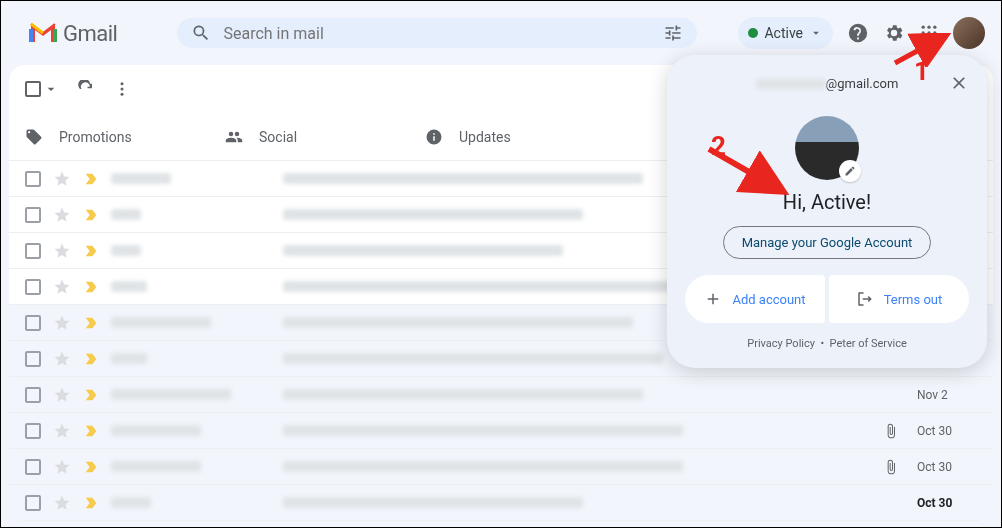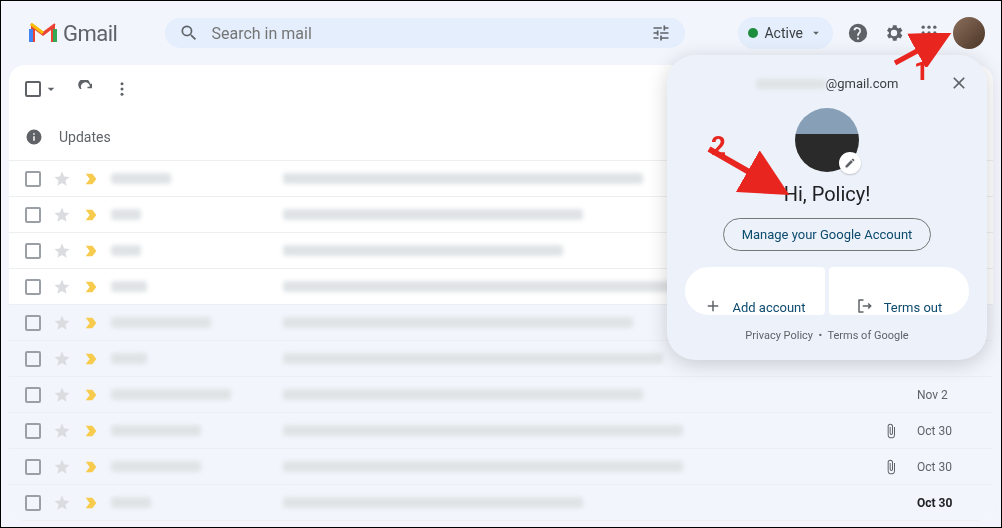--- a/index.html
+++ b/index.html
@@ -1,17 +1,17 @@
 <!DOCTYPE html>
 <html><head>
 <meta charset="utf-8">
 <style>
 *{box-sizing:border-box;margin:0;padding:0;font-family:Roboto,Arial,sans-serif}
 body{width:1002px;height:528px;overflow:hidden;background:#f2f6fc;position:relative;border:1px solid #000}
-.header{height:64px;display:flex;align-items:center;padding:0 16px;gap:8px}
+.header{height:64px;display:flex;align-items:center;padding:0 16px;gap:20px}
 .logo{display:flex;align-items:center;gap:6px;margin-left:12px}
 .logo-text{font-size:22px;color:#5f6368;letter-spacing:-.5px}
 .search{flex:0 0 520px;height:30px;background:#e4eefc;border-radius:23px;display:flex;align-items:center;padding:0 14px;margin-left:40px;gap:12px}
 .search input{flex:1;border:0;background:transparent;font-size:16px;color:#5f6368;outline:none}
 .tune{margin-left:auto;color:#5f6368}
 .header-right{margin-left:auto;display:flex;align-items:center;gap:14px}
 .active-chip{display:flex;align-items:center;gap:6px;height:32px;padding:4px 10px;border-radius:16px;background:#e4eefc;font-size:14px;color:#3c4043}
 .active-dot{width:10px;height:10px;border-radius:50%;background:#1e8e3e}
 .hicon{color:#5f6368;cursor:pointer;display:flex}
 .avatar{width:32px;height:32px;border-radius:50%;background:linear-gradient(135deg,#8b6f5c,#4a3426);position:relative;z-index:20}
@@ -28,29 +28,29 @@
 .row:nth-child(n+5){background:#f2f6fc}
 .row .cb{border-color:#9aa0a6}
 .star{color:#dadce0}
 .imp{color:#f7cb4d}
 .sender{width:160px}
 .subject{flex:1}
 .date{width:60px;text-align:left;font-size:12px;color:#5f6368}
 .blur{background:#dfe3e6;height:11px;border-radius:3px;display:inline-block;filter:blur(2px)}
 .attach{color:#5f6368;margin-left:auto;margin-right:6px}
 .popup{position:absolute;top:54px;right:14px;width:320px;background:#edf2fa;border-radius:28px;padding:18px;box-shadow:0 4px 20px rgba(0,0,0,.18);z-index:10}
-.popup-top{display:flex;align-items:flex-start;justify-content:center;position:relative;margin-bottom:16px}
+.popup-top{display:flex;align-items:flex-start;justify-content:center;position:relative;margin-bottom:24px}
 .email{font-size:13px;color:#3c4043}
 .close{position:absolute;right:0;top:0;color:#5f6368;cursor:pointer}
 .pavatar{width:64px;height:64px;border-radius:50%;background:linear-gradient(180deg,#87a0b8 40%,#2a2a2a 40%);margin:0 auto;position:relative}
 .pencil{position:absolute;bottom:-2px;right:-2px;width:22px;height:22px;border-radius:50%;background:#fff;display:flex;align-items:center;justify-content:center;box-shadow:0 1px 2px rgba(0,0,0,.2)}
 .hi{text-align:center;font-size:20px;color:#202124;margin-top:10px}
 .manage{display:block;margin:12px auto 16px;padding:8px 18px;border:1px solid #747775;border-radius:20px;background:transparent;color:#0c4a6e;font-size:13px;cursor:pointer}
 .btns{display:flex;gap:4px;margin-bottom:14px}
-.btn{flex:1;background:#fff;height:48px;display:flex;align-items:flex-end;justify-content:center;gap:10px;font-size:13px;color:#0c4a6e;cursor:pointer}
+.btn{flex:1;background:#fff;height:48px;display:flex;align-items:center;justify-content:center;gap:10px;font-size:13px;color:#3b82f6;cursor:pointer}
 .btn:first-child{border-radius:24px 4px 4px 24px}
 .btn:last-child{border-radius:4px 24px 24px 4px}
 .legal{text-align:center;font-size:11px;color:#5f6368}
 .legal span{cursor:pointer}
 .arrow1{position:absolute;top:32px;right:48px;z-index:15}
 .arrow2{position:absolute;top:144px;left:700px;z-index:15}
 .num{position:absolute;font-weight:bold;color:#e8251e;font-size:26px;z-index:15}
 svg{display:block}
 </style>
 </head>
@@ -128,20 +128,32 @@
         <svg width="18" height="18" viewBox="0 0 24 24" fill="#5f6368">
           <circle cx="12" cy="5" r="2"></circle>
           <circle cx="12" cy="12" r="2"></circle>
           <circle cx="12" cy="19" r="2"></circle>
         </svg>
       </span>
   </div>
   <div class="tabs">
     <div class="tab">
       <svg width="18" height="18" viewBox="0 0 24 24" fill="#5f6368">
+          <path d="M21.41 11.58l-9-9A2 2 0 0011 2H4a2 2 0 00-2 2v7a2 2 0 00.59 1.42l9 9a2 2 0 002.82 0l7-7a2 2 0 000-2.84zM5.5 7A1.5 1.5 0 117 5.5 1.5 1.5 0 015.5 7z"></path>
+        </svg>
+      <span>Promotions</span>
+    </div>
+    <div class="tab">
+      <svg width="18" height="18" viewBox="0 0 24 24" fill="#5f6368">
+          <path d="M16 11a3 3 0 10-3-3 3 3 0 003 3zm-8 0a3 3 0 10-3-3 3 3 0 003 3zm0 2c-2.33 0-7 1.17-7 3.5V19h14v-2.5C15 14.17 10.33 13 8 13zm8 0c-.29 0-.62 0-.97.05A4.22 4.22 0 0117 16.5V19h6v-2.5c0-2.33-4.67-3.5-7-3.5z"></path>
+        </svg>
+      <span>Social</span>
+    </div>
+    <div class="tab">
+      <svg width="18" height="18" viewBox="0 0 24 24" fill="#5f6368">
           <path d="M12 2a10 10 0 1010 10A10 10 0 0012 2zm1 15h-2v-6h2zm0-8h-2V7h2z"></path>
         </svg>
       <span>Updates</span>
     </div>
   </div>
   <div class="rows" id="rows">
       <div class="row">
         <div class="cb"></div>
   <svg class="star" width="18" height="18" viewBox="0 0 24 24" fill="currentColor">
           <path d="M12 17.27L18.18 21l-1.64-7.03L22 9.24l-7.19-.61L12 2 9.19 8.63 2 9.24l5.46 4.73L5.82 21z"></path>
@@ -287,40 +299,40 @@
         </svg>
       </span>
   </div>
   <div class="pavatar">
     <div class="pencil">
         <svg width="12" height="12" viewBox="0 0 24 24" fill="#5f6368">
           <path d="M3 17.25V21h3.75L17.81 9.94l-3.75-3.75zM20.71 7.04a1 1 0 000-1.41l-2.34-2.34a1 1 0 00-1.41 0L15.13 5.13l3.75 3.75z"></path>
         </svg>
       </div>
   </div>
-  <div class="hi">Hi, Policy!</div>
+  <div class="hi">Hi, Active!</div>
   <button class="manage">Manage your Google Account</button>
   <div class="btns">
     <div class="btn">
       <svg width="18" height="18" viewBox="0 0 24 24" fill="#5f6368">
           <path d="M19 13h-6v6h-2v-6H5v-2h6V5h2v6h6z"></path>
         </svg>
       <span>Add account</span>
     </div>
     <div class="btn">
       <svg width="18" height="18" viewBox="0 0 24 24" fill="#5f6368">
           <path d="M10 3H4a1 1 0 00-1 1v16a1 1 0 001 1h6v-2H5V5h5zM17 8l-1.41 1.41L17.17 11H9v2h8.17l-1.58 1.59L17 16l4-4z"></path>
         </svg>
       <span>Terms out</span>
     </div>
   </div>
   <div class="legal">
     <span>Privacy Policy</span>
     &nbsp;•&nbsp;
-    <span>Terms of Google</span>
+    <span>Peter of Service</span>
   </div>
 </div>
 
 <svg class="arrow1" width="60" height="34">
     <defs>
       <marker id="ah1" markerWidth="8" markerHeight="8" refX="6" refY="4" orient="auto">
         <path d="M0 0L8 4L0 8z" fill="#e8251e"></path>
       </marker>
     </defs>
     <line x1="2" y1="30" x2="50" y2="4" stroke="#e8251e" stroke-width="5" marker-end="url(#ah1)"></line>

